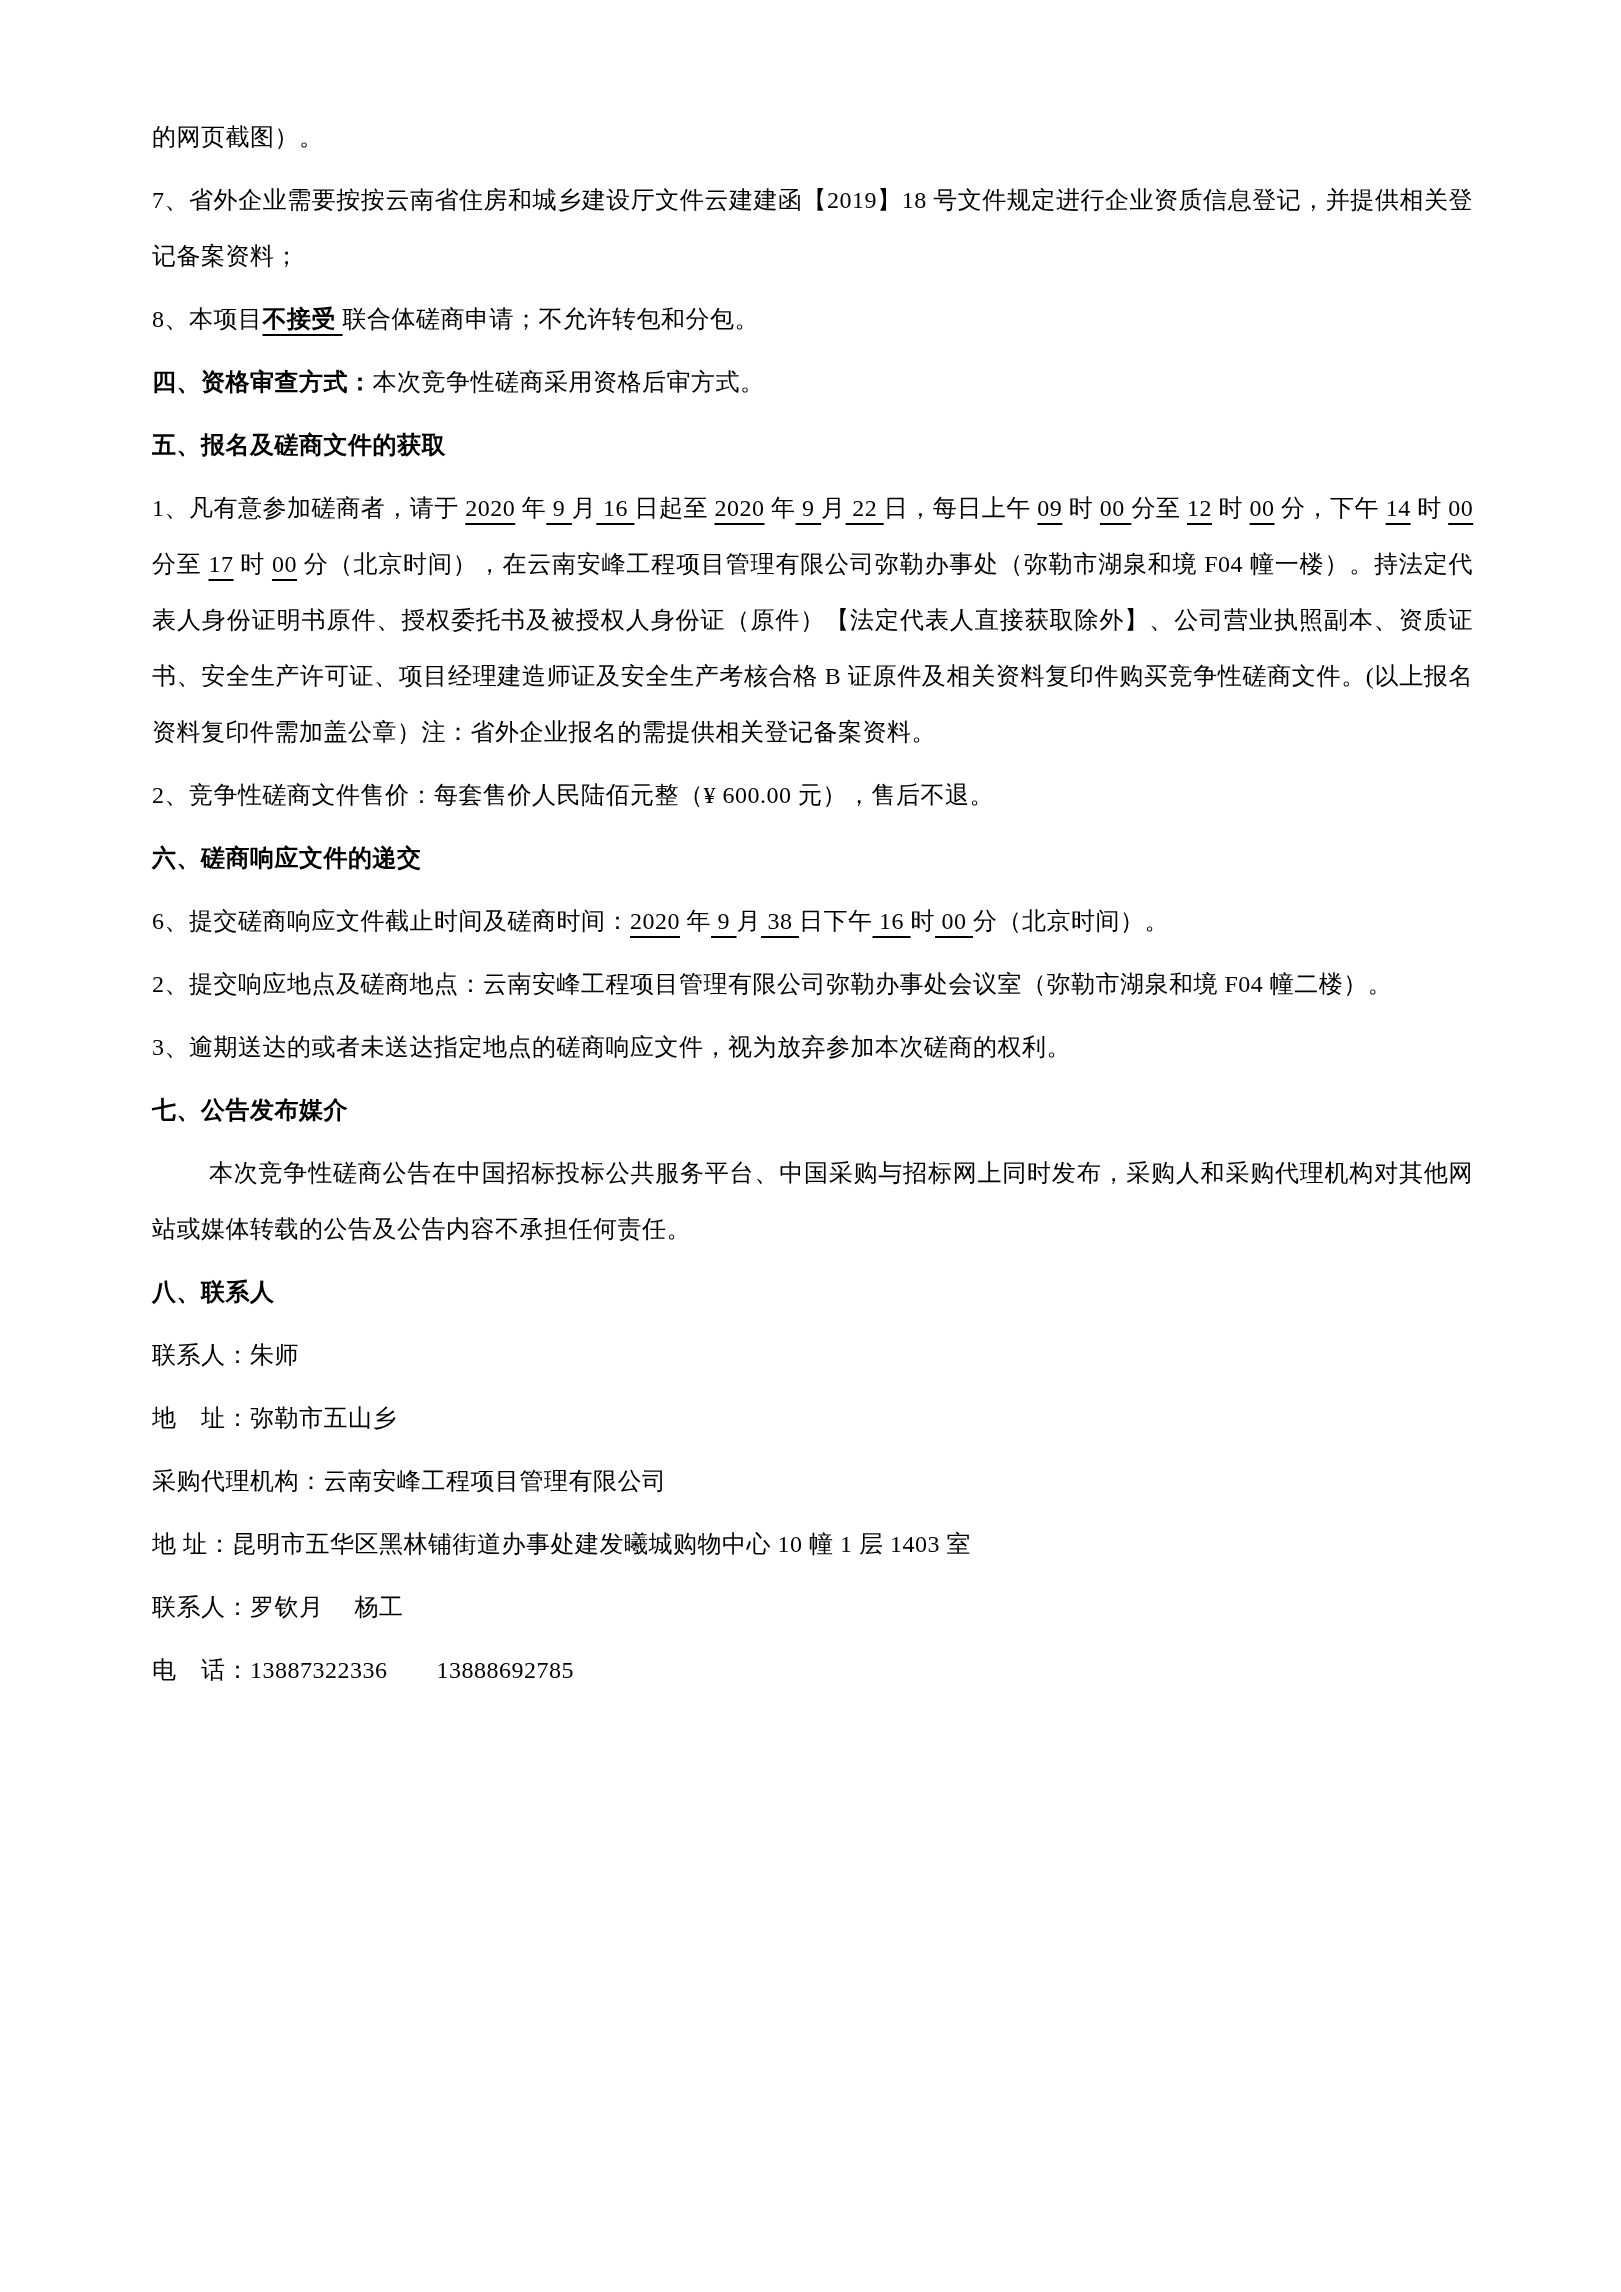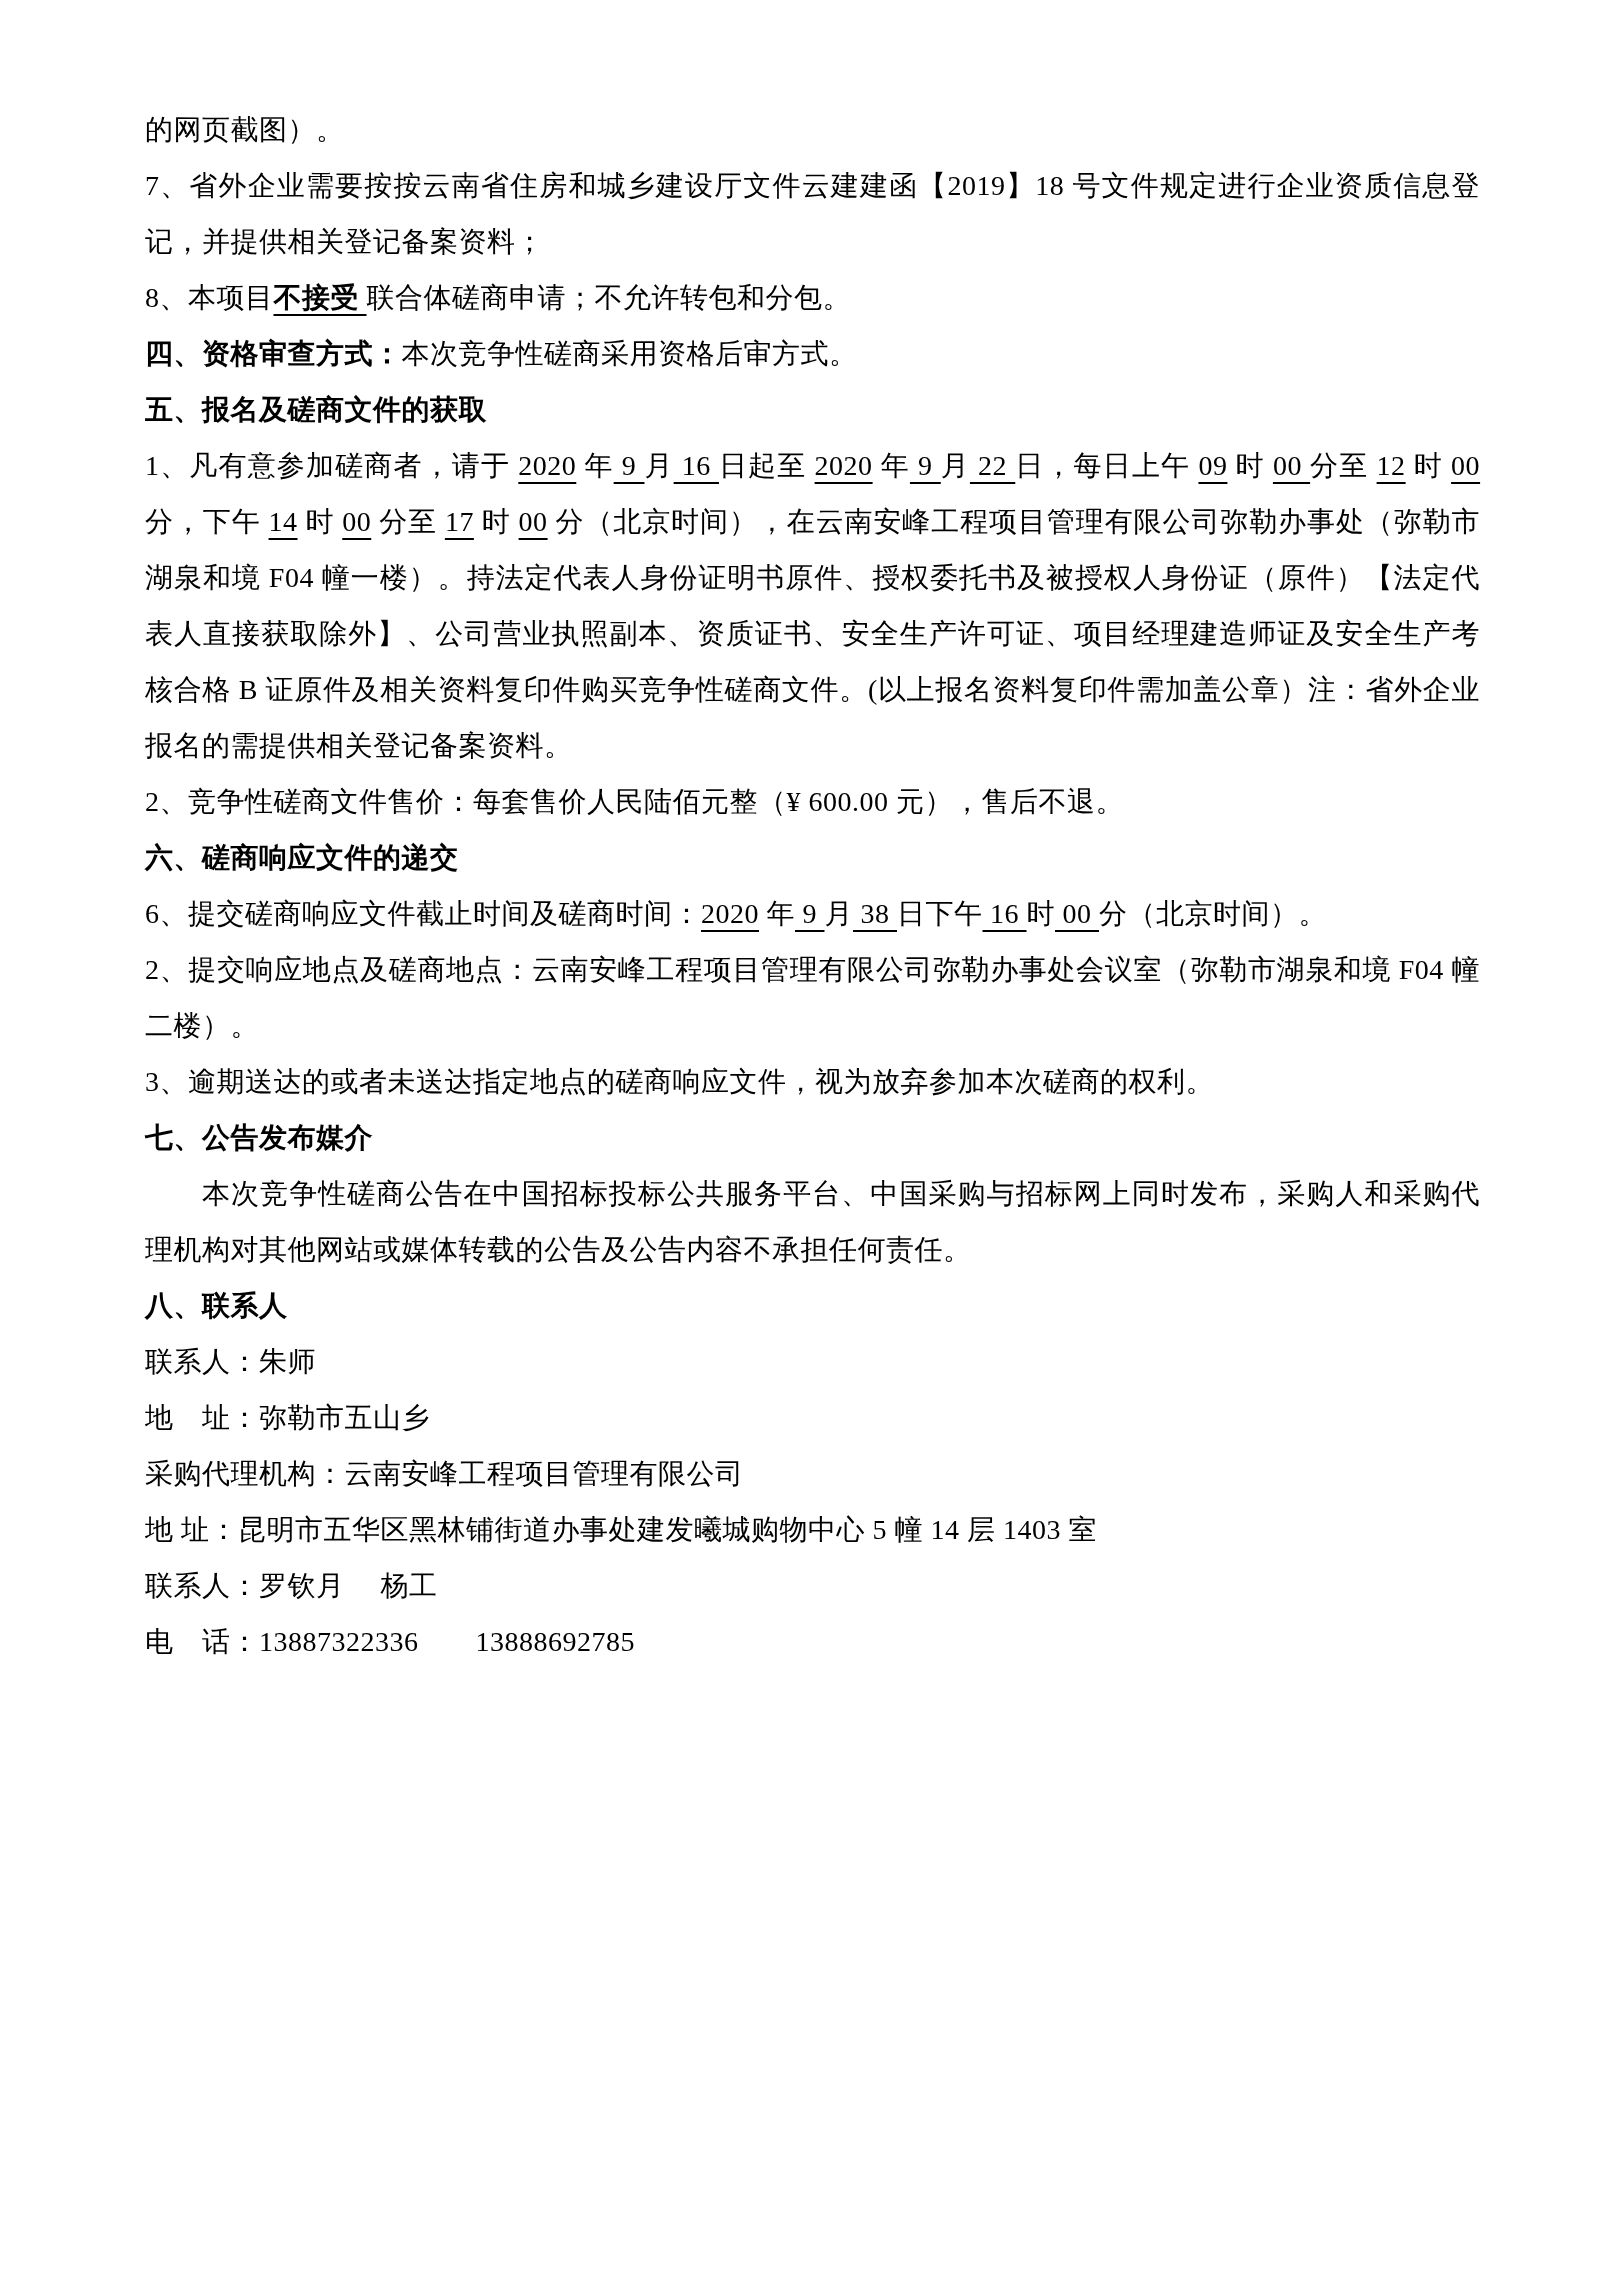--- a/index.html
+++ b/index.html
@@ -17,23 +17,23 @@
     font-family: "Liberation Serif", "DejaVu Serif", serif;
     overflow: hidden;
   }
   .content {
     position: absolute;
     left: 145px;
     top: 102px;
     width: 1335px;
   }
   .content p {
-    margin: 0;
+    margin: 7px;
     padding: 0;
-    font-size: 28px;
+    font-size: 24px;
     line-height: 56px;
     text-align: justify;
     letter-spacing: 0.5px;
     word-break: break-all;
     font-family: Liberation Serif, serif;
   }
   .content p.indent {
     text-indent: 57px;
   }
   .seg-b { font-weight: bold; }
@@ -58,18 +58,18 @@
       <p><span class="seg-b">六、磋商响应文件的递交</span></p>
       <p><span>6、提交磋商响应文件截止时间及磋商时间：</span><span class="seg-u">2020</span><span> 年</span><span class="seg-u"> 9 </span><span>月</span><span class="seg-u"> 38 </span><span>日下午</span><span class="seg-u"> 16 </span><span>时</span><span class="seg-u"> 00 </span><span> 分（北京时间）。</span></p>
       <p><span>2、提交响应地点及磋商地点：云南安峰工程项目管理有限公司弥勒办事处会议室（弥勒市湖泉和境 F04 幢二楼）。</span></p>
       <p><span>3、逾期送达的或者未送达指定地点的磋商响应文件，视为放弃参加本次磋商的权利。</span></p>
       <p><span class="seg-b">七、公告发布媒介</span></p>
       <p class="indent"><span>本次竞争性磋商公告在中国招标投标公共服务平台、中国采购与招标网上同时发布，采购人和采购代理机构对其他网站或媒体转载的公告及公告内容不承担任何责任。</span></p>
       <p><span class="seg-b">八、联系人</span></p>
       <p><span>联系人：朱师</span></p>
       <p><span>地　址：弥勒市五山乡</span></p>
       <p><span>采购代理机构：云南安峰工程项目管理有限公司</span></p>
-      <p><span>地 址：昆明市五华区黑林铺街道办事处建发曦城购物中心 5 幢 14 层 1403 室</span></p>
+      <p><span>地 址：昆明市五华区黑林铺街道办事处建发曦城购物中心 10 幢 1 层 1403 室</span></p>
       <p><span>联系人：罗钦月　 杨工</span></p>
       <p><span>电　话：13887322336　　13888692785</span></p>
     </div>
 </div>
 
 
 </body></html>

